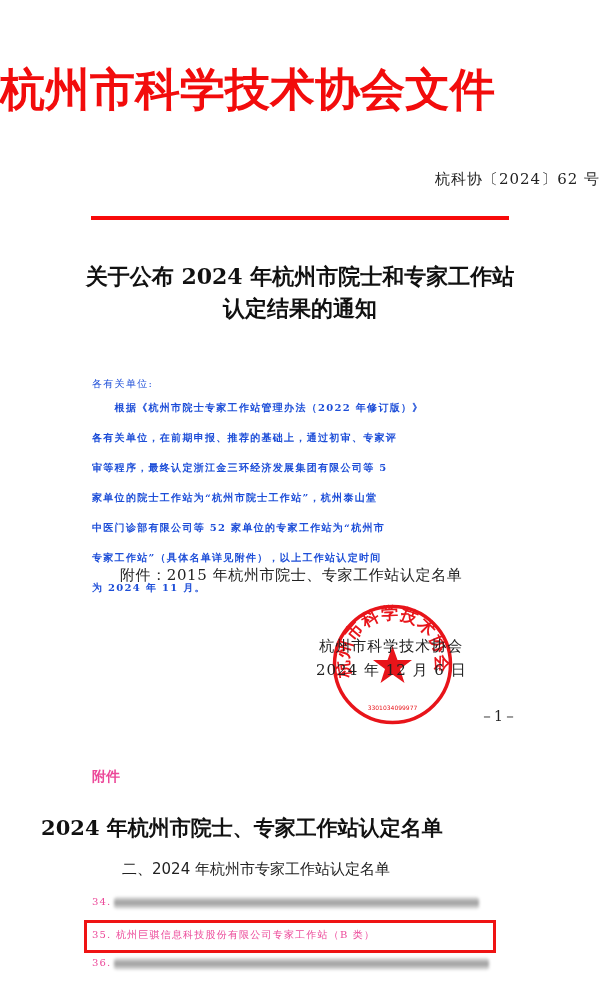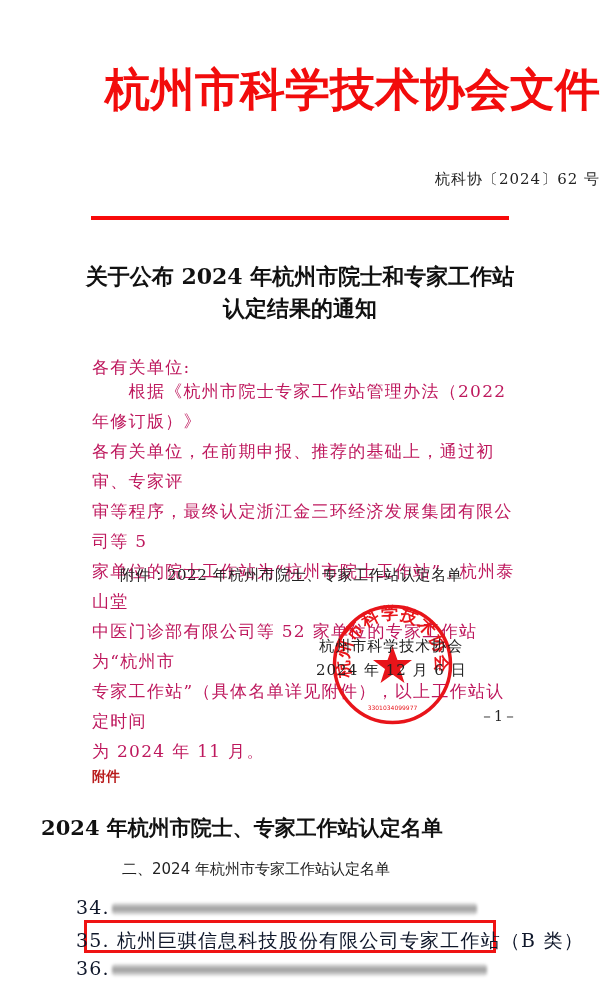--- a/index.html
+++ b/index.html
@@ -1,38 +1,38 @@
 <!DOCTYPE html>
 <html><head>
 <meta charset="utf-8">
 <style>
   html, body { margin: 0; padding: 0; background: #ffffff; }
   body { width: 600px; height: 1005px; position: relative; overflow: hidden;
          font-family: "DejaVu Serif", "Liberation Serif", serif; color: #1a1a1a; }
   .abs { position: absolute; }
-  .masthead { top: 62px; left: 0; width: 600px; text-align: right;
+  .masthead { top: 62px; left: 0; width: 600px; text-align: left;
               font-size: 45px; font-weight: bold; color: #f20c0c; letter-spacing: 0px;
               font-family: "DejaVu Serif", serif; line-height: 56px; }
   .docno { top: 170px; left: 0; width: 600px; text-align: right; font-size: 15px; color: #222; letter-spacing: 1px; }
   .redrule { top: 216px; left: 91px; width: 418px; height: 4px; background: #f80a0a; }
   .title { top: 260px; left: 0; width: 600px; text-align: center; font-size: 22px; font-weight: bold;
            line-height: 32px; color: #111; }
-  .body-text { font-size: 17px; line-height: 30px; color: #be185d; letter-spacing: 1.3px; }
+  .body-text { font-size: 10px; line-height: 30px; color: #1d4ed8; letter-spacing: 1.3px; margin-top: 17px; }
   .salutation { top: 352px; left: 92px; }
   .para { top: 376px; left: 92px; width: 425px; }
-  .para p { margin: 0; }
+  .para p { margin: 0; font-weight: bold; }
   .attach-line { top: 566px; left: 120px; font-size: 15px; color: #222; letter-spacing: 0.6px; }
   .signer { top: 634px; left: 316px; font-size: 15px; color: #222; letter-spacing: 1px; line-height: 24px; text-align: center; }
   .seal { top: 602px; left: 330px; width: 125px; height: 125px; }
   .pageno { top: 708px; left: 480px; font-size: 14px; color: #222; }
-  .annex-label { top: 768px; left: 92px; font-size: 14px; font-weight: bold; color: #b91c1c;
+  .annex-label { top: 768px; left: 92px; font-size: 14px; font-weight: bold; color: #ec4899;
                  font-family: "DejaVu Sans", sans-serif; }
   .annex-title { top: 814px; left: 0; width: 484px; text-align: center; font-size: 21px; font-weight: bold; color: #111; }
   .section-head { top: 860px; left: 122px; font-size: 15px; color: #222; font-family: "DejaVu Sans", sans-serif; }
-  .list-row { left: 76px; font-size: 19px; color: #0f172a; letter-spacing: 1.2px; }
+  .list-row { left: 92px; font-size: 10px; color: #ec4899; letter-spacing: 1.2px; }
   .row-34 { top: 896px; }
   .row-35 { top: 928px; }
   .row-36 { top: 957px; }
   .blur { display: inline-block; height: 12px; vertical-align: middle; margin-left: 2px;
           background: linear-gradient(180deg, #e2e2e2 0%, #9d9d9d 45%, #aaaaaa 60%, #e8e8e8 100%);
           filter: blur(1.5px); border-radius: 3px; }
   .highlight-box { top: 920px; left: 84px; width: 412px; height: 33px; border: 3px solid #ef1313; box-sizing: border-box; }
 </style>
 </head>
 <body>
@@ -51,21 +51,21 @@
 <div class="abs body-text para">
   <p>　　根据《杭州市院士专家工作站管理办法（2022 年修订版）》</p>
   <p>各有关单位，在前期申报、推荐的基础上，通过初审、专家评</p>
   <p>审等程序，最终认定浙江金三环经济发展集团有限公司等 5</p>
   <p>家单位的院士工作站为“杭州市院士工作站”，杭州泰山堂</p>
   <p>中医门诊部有限公司等 52 家单位的专家工作站为“杭州市</p>
   <p>专家工作站”（具体名单详见附件），以上工作站认定时间</p>
   <p>为 2024 年 11 月。</p>
 </div>
 
-<div class="abs attach-line">附件：2022 年杭州市院士、专家工作站认定名单</div>
+<div class="abs attach-line">附件：2015 年杭州市院士、专家工作站认定名单</div>
 
 <svg class="abs seal" viewBox="0 0 125 125">
   <defs>
     <path id="sealArc" d="M 22 78 A 44 44 0 1 1 103 78"></path>
   </defs>
   <circle cx="62.5" cy="62.5" r="58" fill="none" stroke="#e8141a" stroke-width="3.5"></circle>
   <text font-size="17" font-weight="bold" fill="#e8141a" font-family="DejaVu Serif, serif" letter-spacing="1">
     <textPath href="#sealArc" startOffset="2%">杭州市科学技术协会</textPath>
   </text>
   <polygon fill="#e8141a" points="62.5,44 67.5,58 82,58 70,67 74.5,81 62.5,72.5 50.5,81 55,67 43,58 57.5,58"></polygon>

